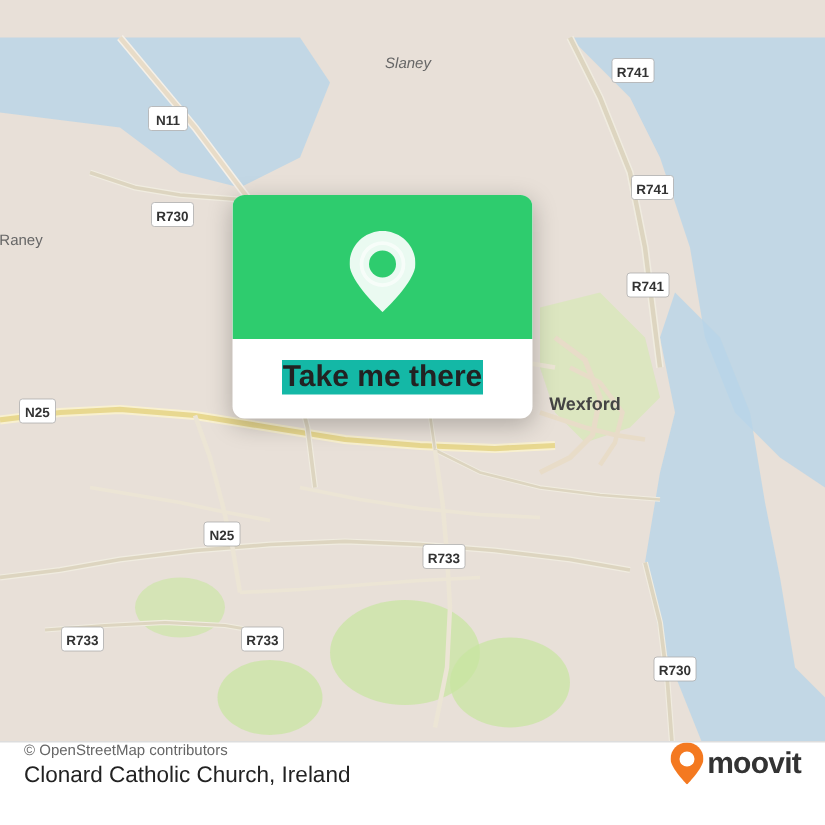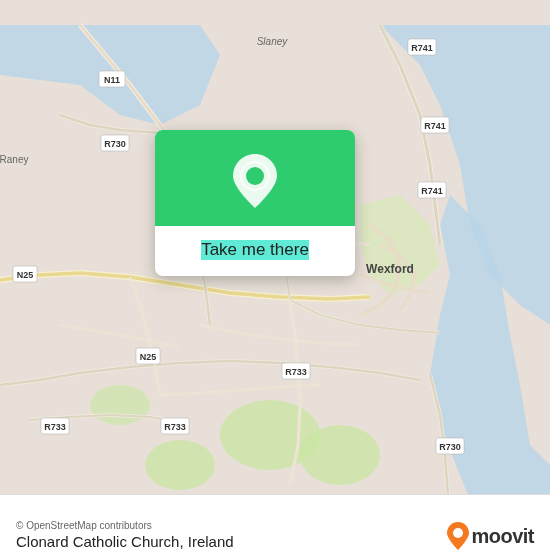--- a/index.html
+++ b/index.html
@@ -62,40 +62,40 @@
     }
 
     #popup-body {
       padding: 14px 16px 16px;
       display: flex;
       align-items: center;
       justify-content: center;
     }
 
     #take-me-there-btn {
-      background: #5eead4;
+      background: #14b8a6;
       border: none;
-      font-size: 17px;
-      font-weight: 400;
+      font-size: 20px;
+      font-weight: 700;
       color: #222;
       cursor: pointer;
       padding: 0;
     }
 
     
     #bottom-bar {
       position: absolute;
       bottom: 0;
       left: 0;
       width: 100%;
       height: 56px;
       background: white;
       border-top: 1px solid #ddd;
       display: flex;
-      align-items: flex-end;
+      align-items: flex-start;
       justify-content: space-between;
       padding: 0 16px;
       z-index: 10;
     }
 
     #bottom-left {
       display: flex;
       flex-direction: column;
     }
 

